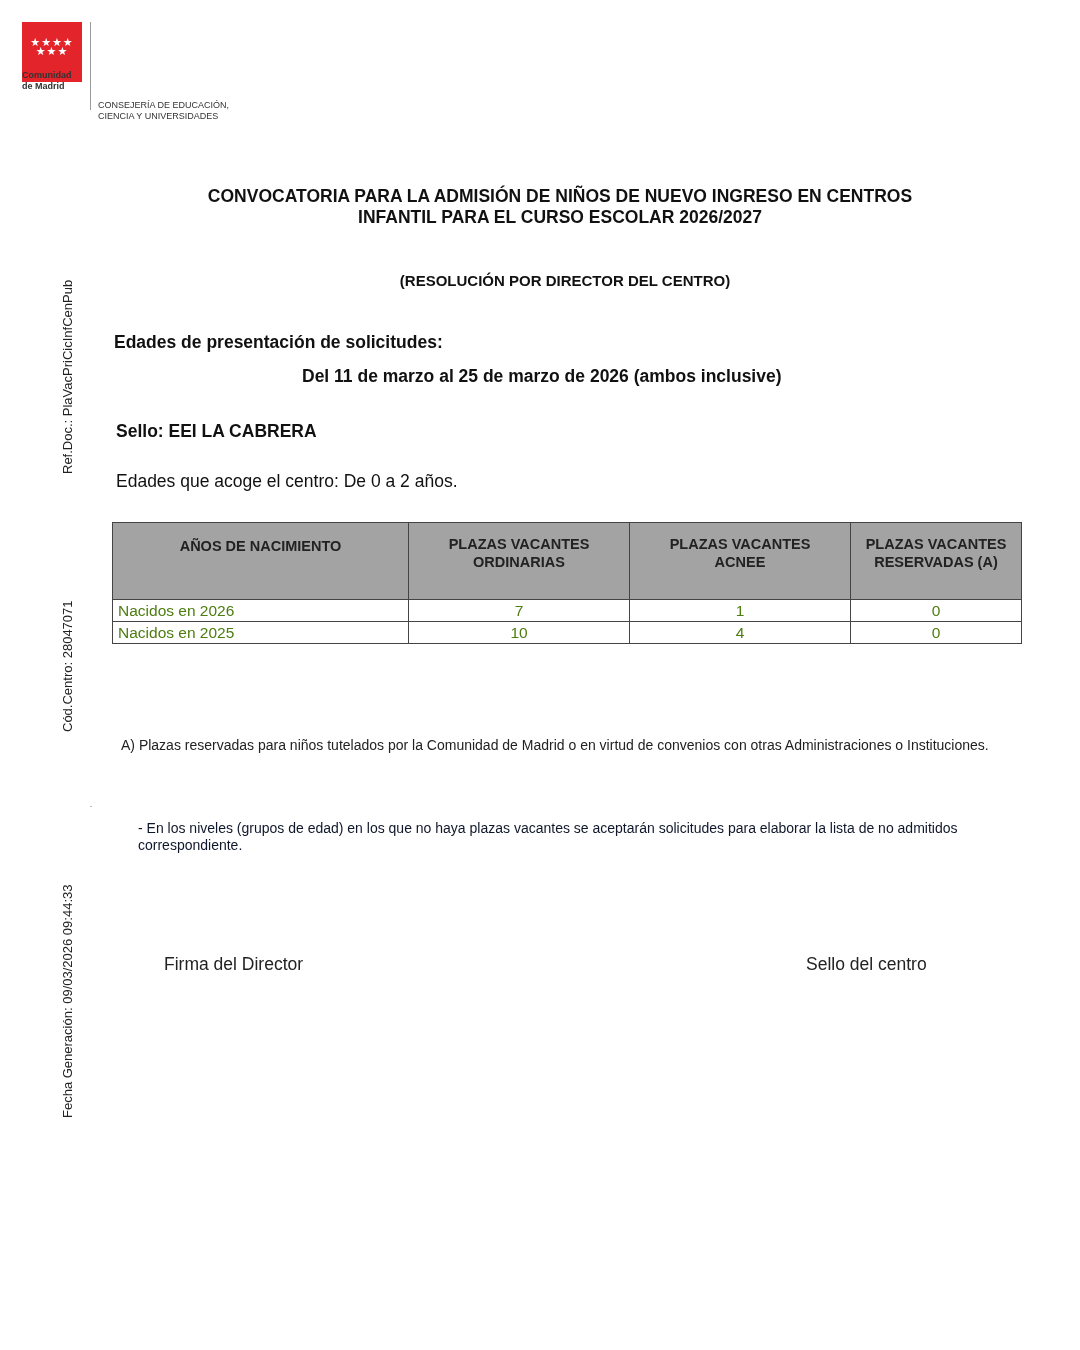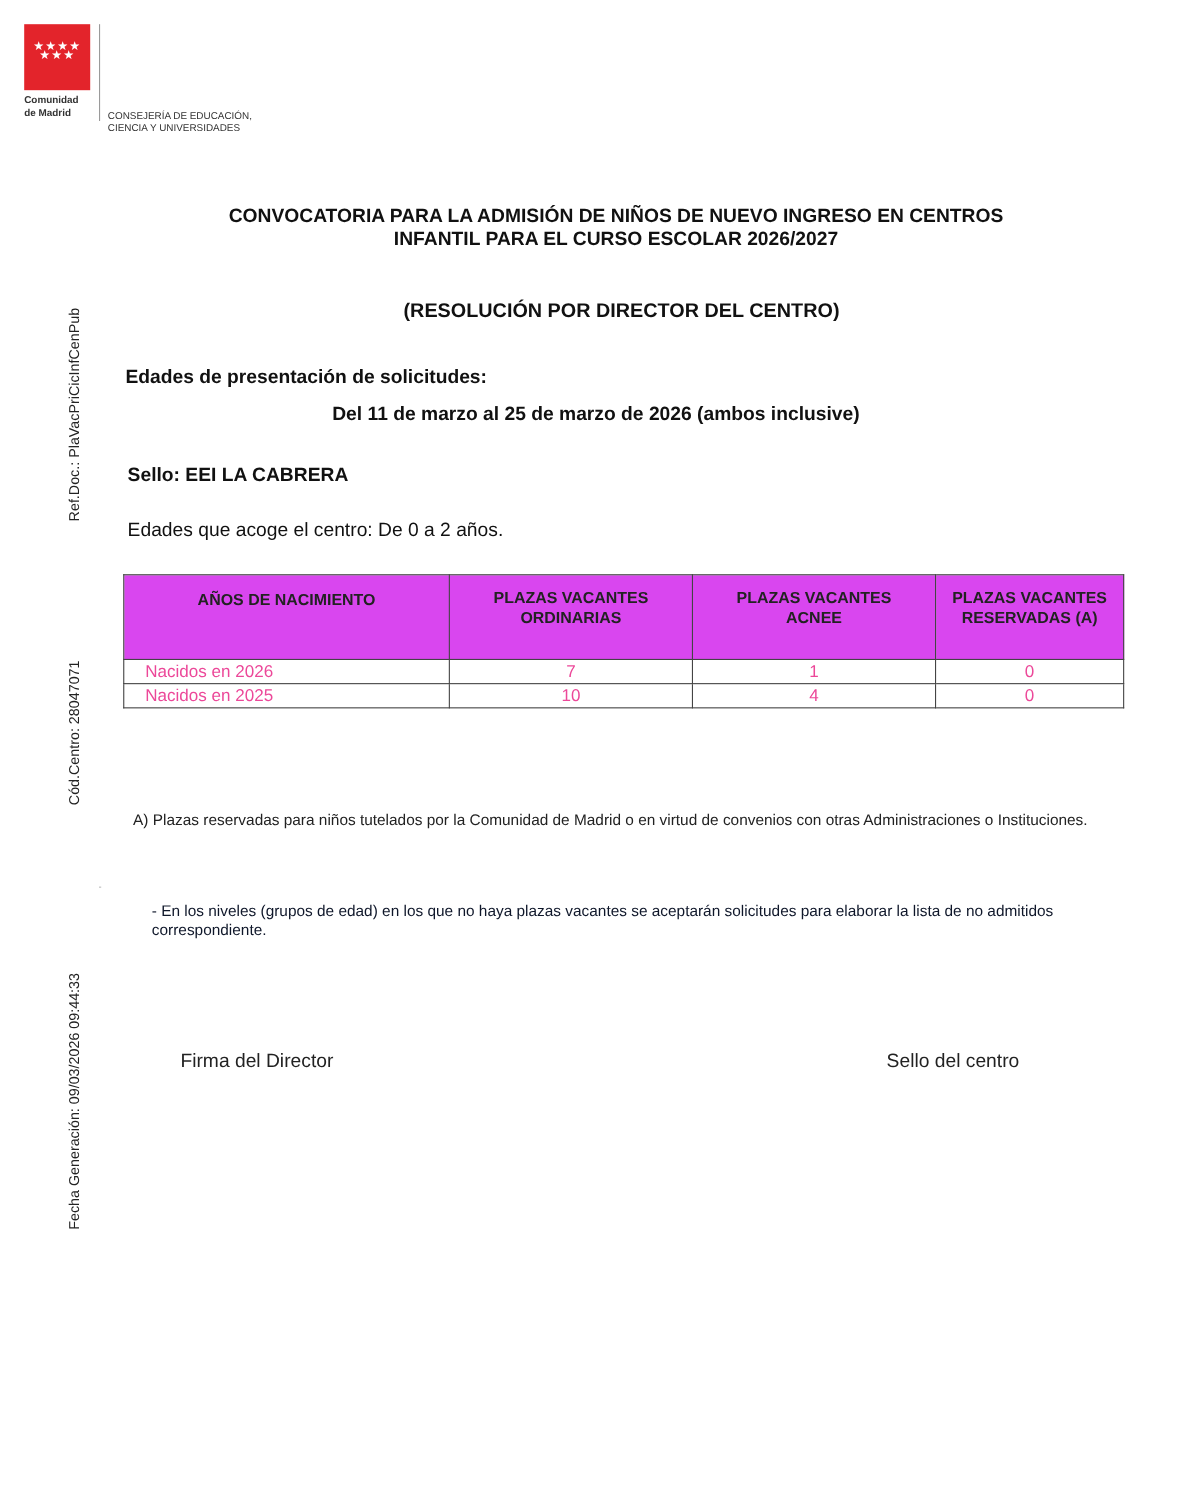--- a/index.html
+++ b/index.html
@@ -36,21 +36,21 @@
       width: 60px;
       text-align: center;
       color: #ffffff;
       font-size: 11px;
       line-height: 9px;
       letter-spacing: 1px;
     }
     .logo-name {
       position: absolute;
       left: 0;
-      top: 64px;
+      top: 48px;
       width: 66px;
       font-size: 9px;
       font-weight: bold;
       line-height: 11px;
       color: #333333;
     }
     .logo-divider {
       position: absolute;
       left: 68px;
       top: 0;
@@ -94,21 +94,21 @@
       line-height: 21px;
       color: #111111;
     }
     .subtitle {
       position: absolute;
       left: 140px;
       width: 850px;
       top: 272px;
       text-align: center;
       font-weight: bold;
-      font-size: 18px;
+      font-size: 15px;
       color: #111111;
     }
     .plazos-label {
       position: absolute;
       left: 114px;
       top: 332px;
       font-weight: bold;
       font-size: 17.5px;
     }
     .plazos-value {
@@ -135,40 +135,40 @@
     
     table.plazas {
       position: absolute;
       left: 112px;
       top: 522px;
       width: 910px;
       border-collapse: collapse;
       font-size: 15.5px;
     }
     table.plazas th {
-      background: #d946ef;
+      background: #a3a3a3;
       border: 1.5px solid #444444;
       height: 62px;
       font-size: 14.5px;
       font-weight: bold;
       text-align: center;
       vertical-align: top;
       padding: 12px 6px 0 6px;
       line-height: 18px;
       color: #222222;
     }
     table.plazas th.col-anyo { width: 283px; padding-top: 14px; }
     table.plazas th.col-ord { width: 208px; }
     table.plazas th.col-acnee { width: 208px; }
     table.plazas td {
       border: 1.5px solid #444444;
       height: 21px;
-      padding: 0 19px;
+      padding: 0 5px;
       line-height: 20px;
-      color: #ec4899;
+      color: #4d7c0f;
     }
     table.plazas td.num { text-align: center; }
 
     
     .note-a {
       position: absolute;
       left: 121px;
       top: 737px;
       width: 870px;
       font-size: 14px;

